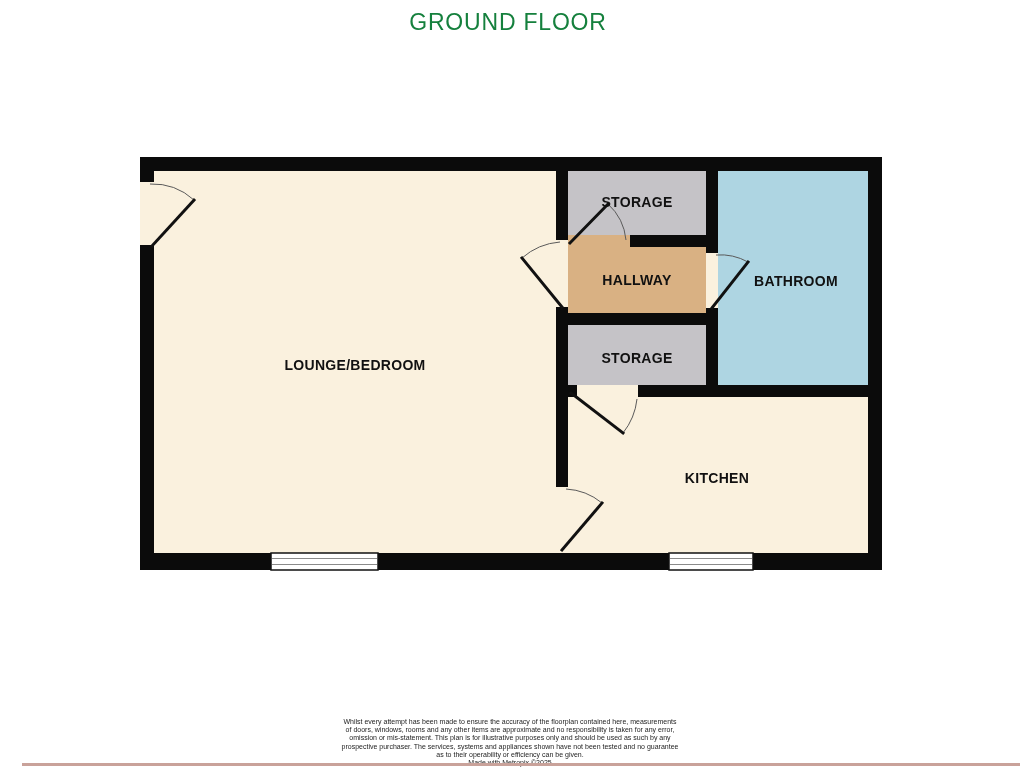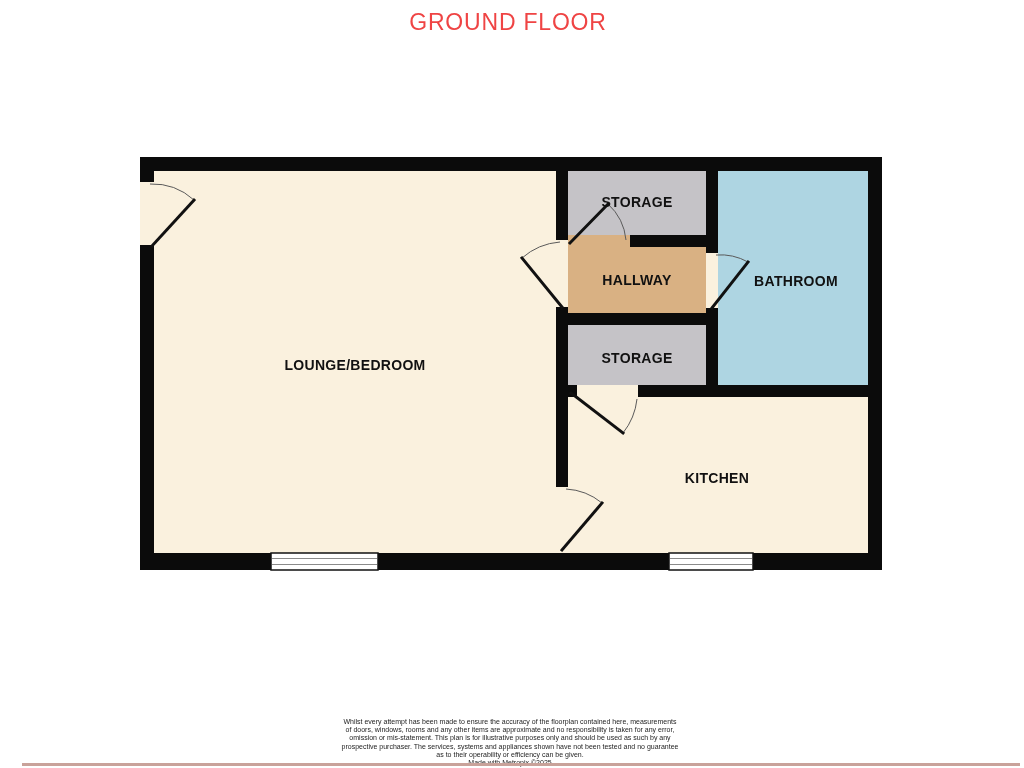--- a/index.html
+++ b/index.html
@@ -3,21 +3,21 @@
 <meta charset="utf-8">
 <style>
   html,body{margin:0;padding:0;}
   body{
     width:1024px;height:768px;position:relative;background:#ffffff;
     font-family:"Liberation Sans", sans-serif;overflow:hidden;
   }
   .page-title{
     position:absolute;top:9px;left:0;width:1016px;
     text-align:center;font-size:23px;font-weight:400;
-    color:#ef4444;letter-spacing:0.8px;margin:0;
+    color:#15803d;letter-spacing:0.8px;margin:0;
   }
   .plan-svg{position:absolute;top:0;left:0;}
   .room-label{
     font-family:"Liberation Sans", sans-serif;
     font-weight:bold;font-size:14px;fill:#111111;letter-spacing:0.3px;
   }
   .disclaimer{
     position:absolute;top:718px;left:0;width:1020px;text-align:center;
     font-size:7px;line-height:8.2px;color:#1d1d1d;
   }

